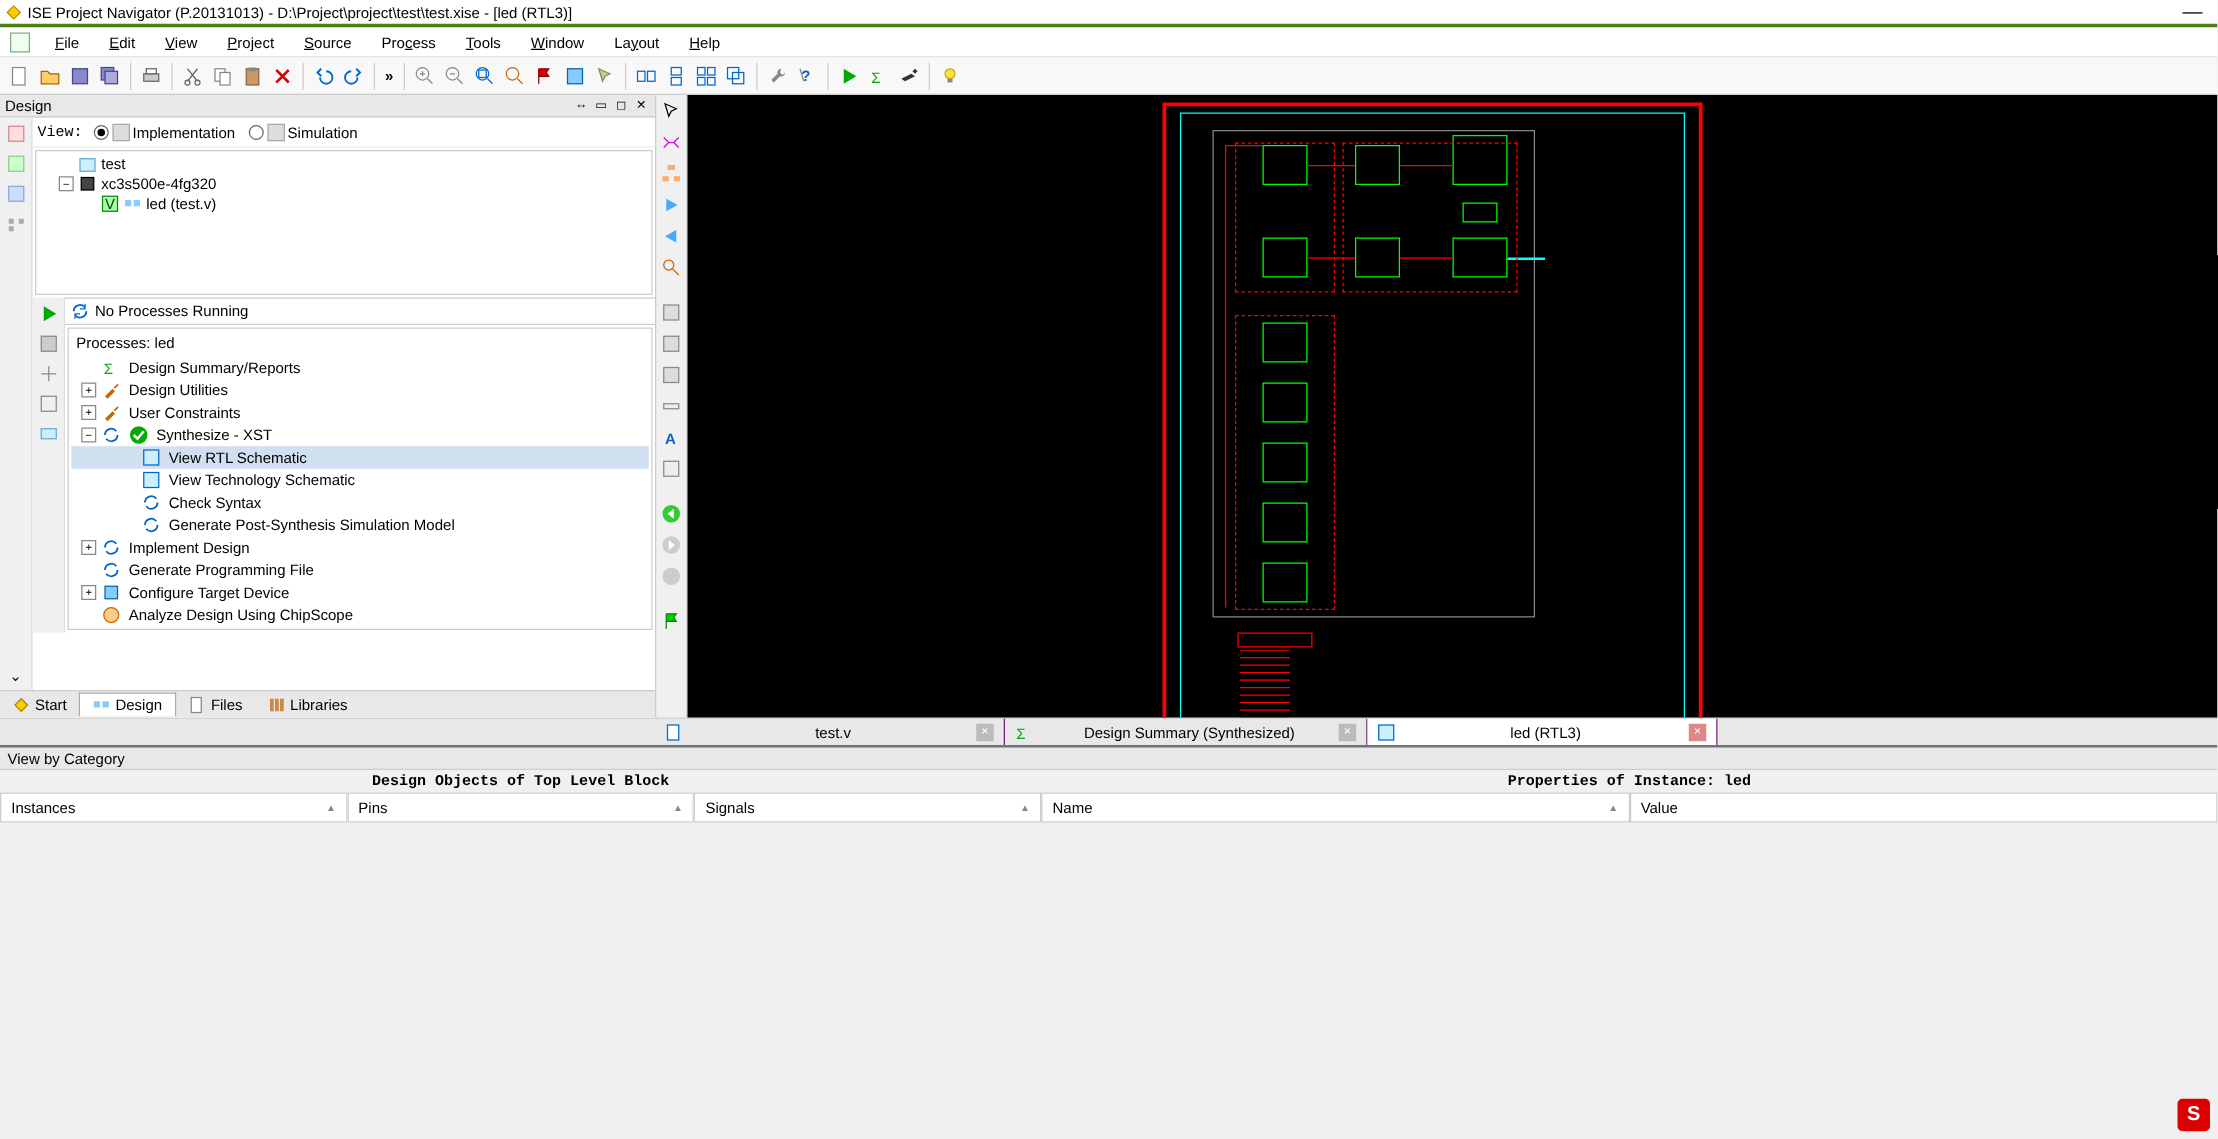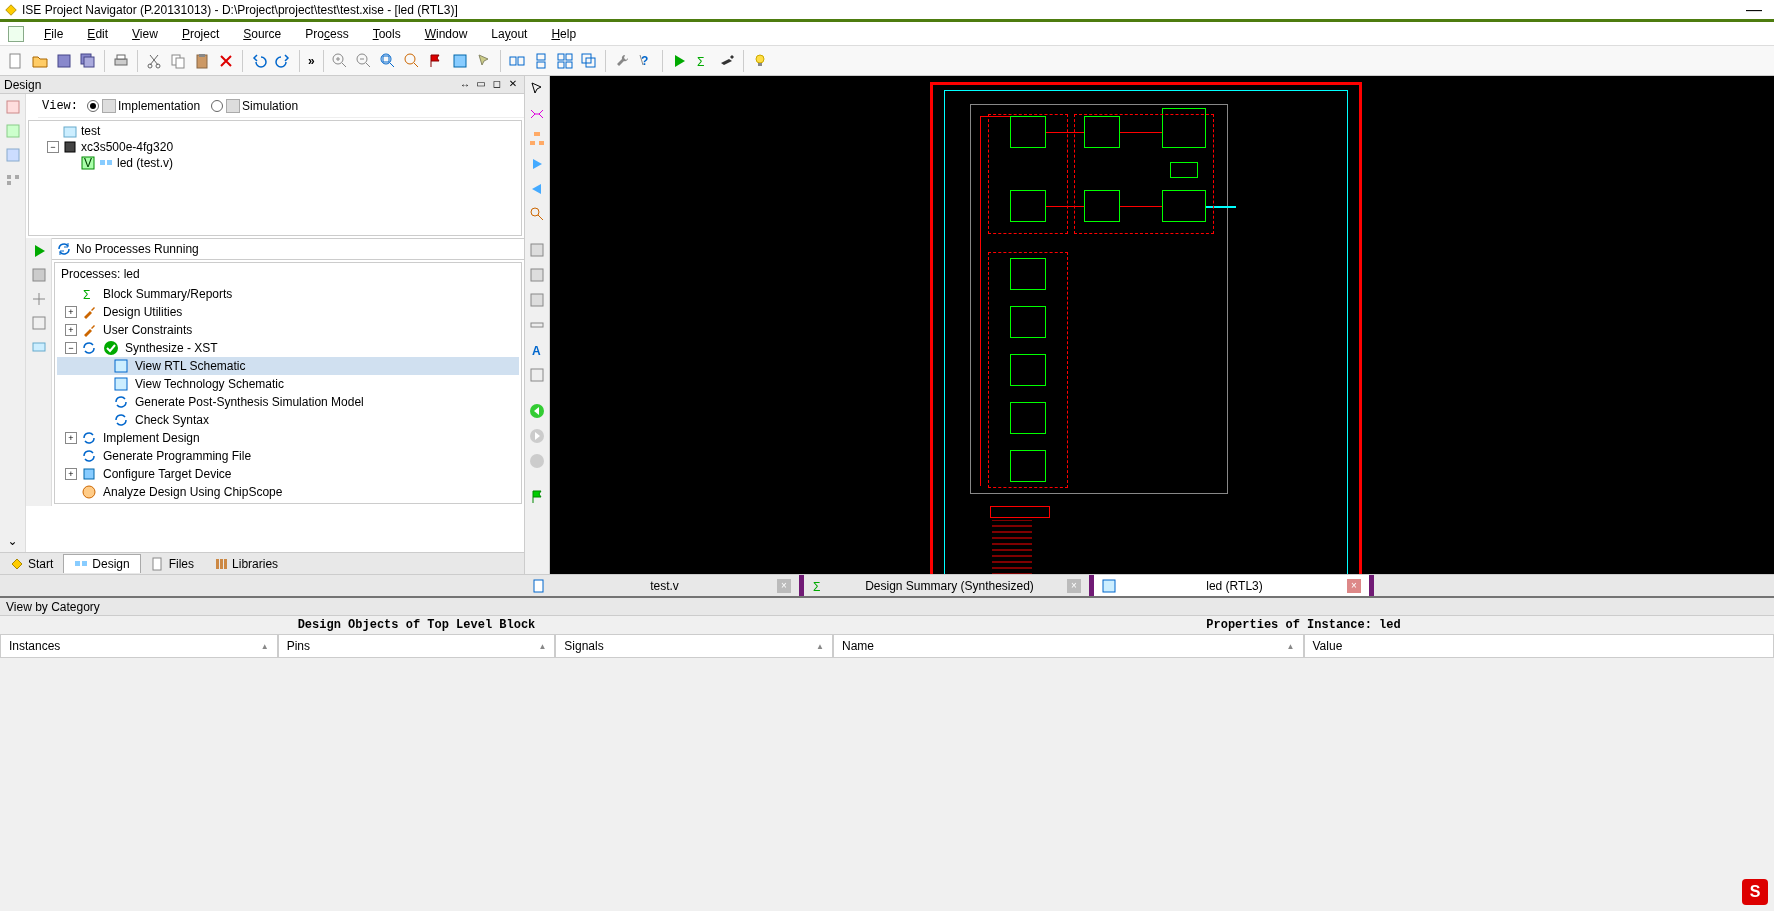--- a/index.html
+++ b/index.html
@@ -25,21 +25,21 @@
 
 
 .main-area { display: flex; height: 498px; }
 
 
 .left-panel { width: 524px; background: #fff; display: flex; flex-direction: column; }
 .design-header { height: 18px; background: #e8e8e8; display: flex; align-items: center; padding: 0 4px; font-family: "Courier New", monospace; font-size: 12px; border-bottom: 1px solid #ccc; }
 .design-controls { margin-left: auto; display: flex; gap: 2px; }
 .design-ctrl { width: 14px; height: 14px; font-size: 10px; text-align: center; cursor: pointer; }
 
-.view-row { height: 24px; display: flex; align-items: center; padding: 0 4px; border-bottom: 1px solid #eee; margin-left: 12px; }
+.view-row { height: 24px; display: flex; align-items: center; padding: 0 4px; border-bottom: 1px solid #eee; }
 .view-label { font-family: "Courier New", monospace; margin-right: 6px; }
 .radio-box { width: 12px; height: 12px; border: 1px solid #666; border-radius: 50%; margin: 0 3px; display: inline-flex; align-items: center; justify-content: center; }
 .radio-box.checked::after { content: ''; width: 6px; height: 6px; background: #000; border-radius: 50%; }
 .radio-icon { width: 14px; height: 14px; background: #ddd; border: 1px solid #aaa; margin-right: 2px; }
 
 .left-body { display: flex; flex: 1; }
 .left-toolbar { width: 26px; background: #f0f0f0; display: flex; flex-direction: column; padding-top: 2px; gap: 2px; border-right: 1px solid #ddd; }
 .lt-btn { width: 22px; height: 22px; margin: 0 auto; display: flex; align-items: center; justify-content: center; cursor: pointer; }
 .lt-expand { margin-top: auto; margin-bottom: 4px; text-align: center; cursor: pointer; }
 
@@ -80,21 +80,21 @@
 .canvas-area { flex: 1; background: #000; position: relative; overflow: hidden; }
 .red-border { position: absolute; top: 6px; left: 380px; width: 432px; height: 598px; border: 3px solid #ff0000; }
 .cyan-border { position: absolute; top: 14px; left: 394px; width: 404px; height: 580px; border: 1px solid #00ffff; }
 .inner-box { position: absolute; top: 28px; left: 420px; width: 258px; height: 390px; border: 1px solid #888; }
 .block { position: absolute; border: 1px solid #00ff00; }
 .redwire { position: absolute; background: #ff0000; }
 .redbox { position: absolute; border: 1px dashed #ff0000; }
 
 
 .doc-tabs { height: 22px; display: flex; background: #e8e8e8; border-top: 1px solid #ccc; }
-.doc-tab { flex: 1; display: flex; align-items: center; padding: 0 8px; border-right: 5px solid #701a75; cursor: pointer; font-family: "Courier New", monospace; position: relative; }
+.doc-tab { flex: 1; display: flex; align-items: center; padding: 0 8px; border-right: 1px solid #701a75; cursor: pointer; font-family: "Courier New", monospace; position: relative; }
 .doc-tab.active { background: #fff; }
 .doc-tab-icon { width: 14px; height: 14px; margin-right: 6px; }
 .doc-tab-text { flex: 1; text-align: center; }
 .doc-tab-close { width: 14px; height: 14px; background: #d88; color: #fff; font-size: 10px; text-align: center; line-height: 14px; cursor: pointer; }
 
 
 .view-category-bar { height: 20px; background: #e8e8e8; padding: 2px 6px; font-family: "Courier New", monospace; border-top: 2px solid #737373; border-bottom: 1px solid #ccc; }
 
 
 .bottom-table { display: flex; }
@@ -426,21 +426,21 @@
               <span>No Processes Running</span>
             </div>
             <div class="processes-panel">
               <div class="processes-title">Processes: led</div>
 
               <div class="proc-row proc-indent1">
                 <span class="proc-line"></span>
                 <svg class="proc-icon" width="16" height="16">
                     <text x="2" y="13" font-size="14" fill="#0a0">Σ</text>
                   </svg>
-                <span>Block Summary/Reports</span>
+                <span>Design Summary/Reports</span>
               </div>
               <div class="proc-row proc-indent1">
                 <span class="proc-exp">+</span>
                 <svg class="proc-icon" width="16" height="16">
                     <path d="M3 13l6-6 2 2-6 6zM10 6l3-3 1 1-3 3z" fill="#c60"></path>
                   </svg>
                 <span>Design Utilities</span>
               </div>
               <div class="proc-row proc-indent1">
                 <span class="proc-exp">+</span>
@@ -472,28 +472,28 @@
                 <svg class="proc-icon" width="16" height="16">
                     <rect x="2" y="2" width="12" height="12" fill="#cef" stroke="#06c"></rect>
                   </svg>
                 <span>View Technology Schematic</span>
               </div>
               <div class="proc-row proc-indent2">
                 <span class="proc-line"></span>
                 <svg class="proc-icon" width="16" height="16">
                     <path d="M3 8a5 5 0 0 1 9-3M13 8a5 5 0 0 1-9 3" fill="none" stroke="#06c" stroke-width="1.5"></path>
                   </svg>
-                <span>Generate Post-Synthesis Simulation Model</span>
+                <span>Check Syntax</span>
               </div>
               <div class="proc-row proc-indent2">
                 <span class="proc-line"></span>
                 <svg class="proc-icon" width="16" height="16">
                     <path d="M3 8a5 5 0 0 1 9-3M13 8a5 5 0 0 1-9 3" fill="none" stroke="#06c" stroke-width="1.5"></path>
                   </svg>
-                <span>Check Syntax</span>
+                <span>Generate Post-Synthesis Simulation Model</span>
               </div>
               <div class="proc-row proc-indent1">
                 <span class="proc-exp">+</span>
                 <svg class="proc-icon" width="16" height="16">
                     <path d="M3 8a5 5 0 0 1 9-3M13 8a5 5 0 0 1-9 3" fill="none" stroke="#06c" stroke-width="1.5"></path>
                   </svg>
                 <span>Implement Design</span>
               </div>
               <div class="proc-row proc-indent1">
                 <span class="proc-line"></span>

